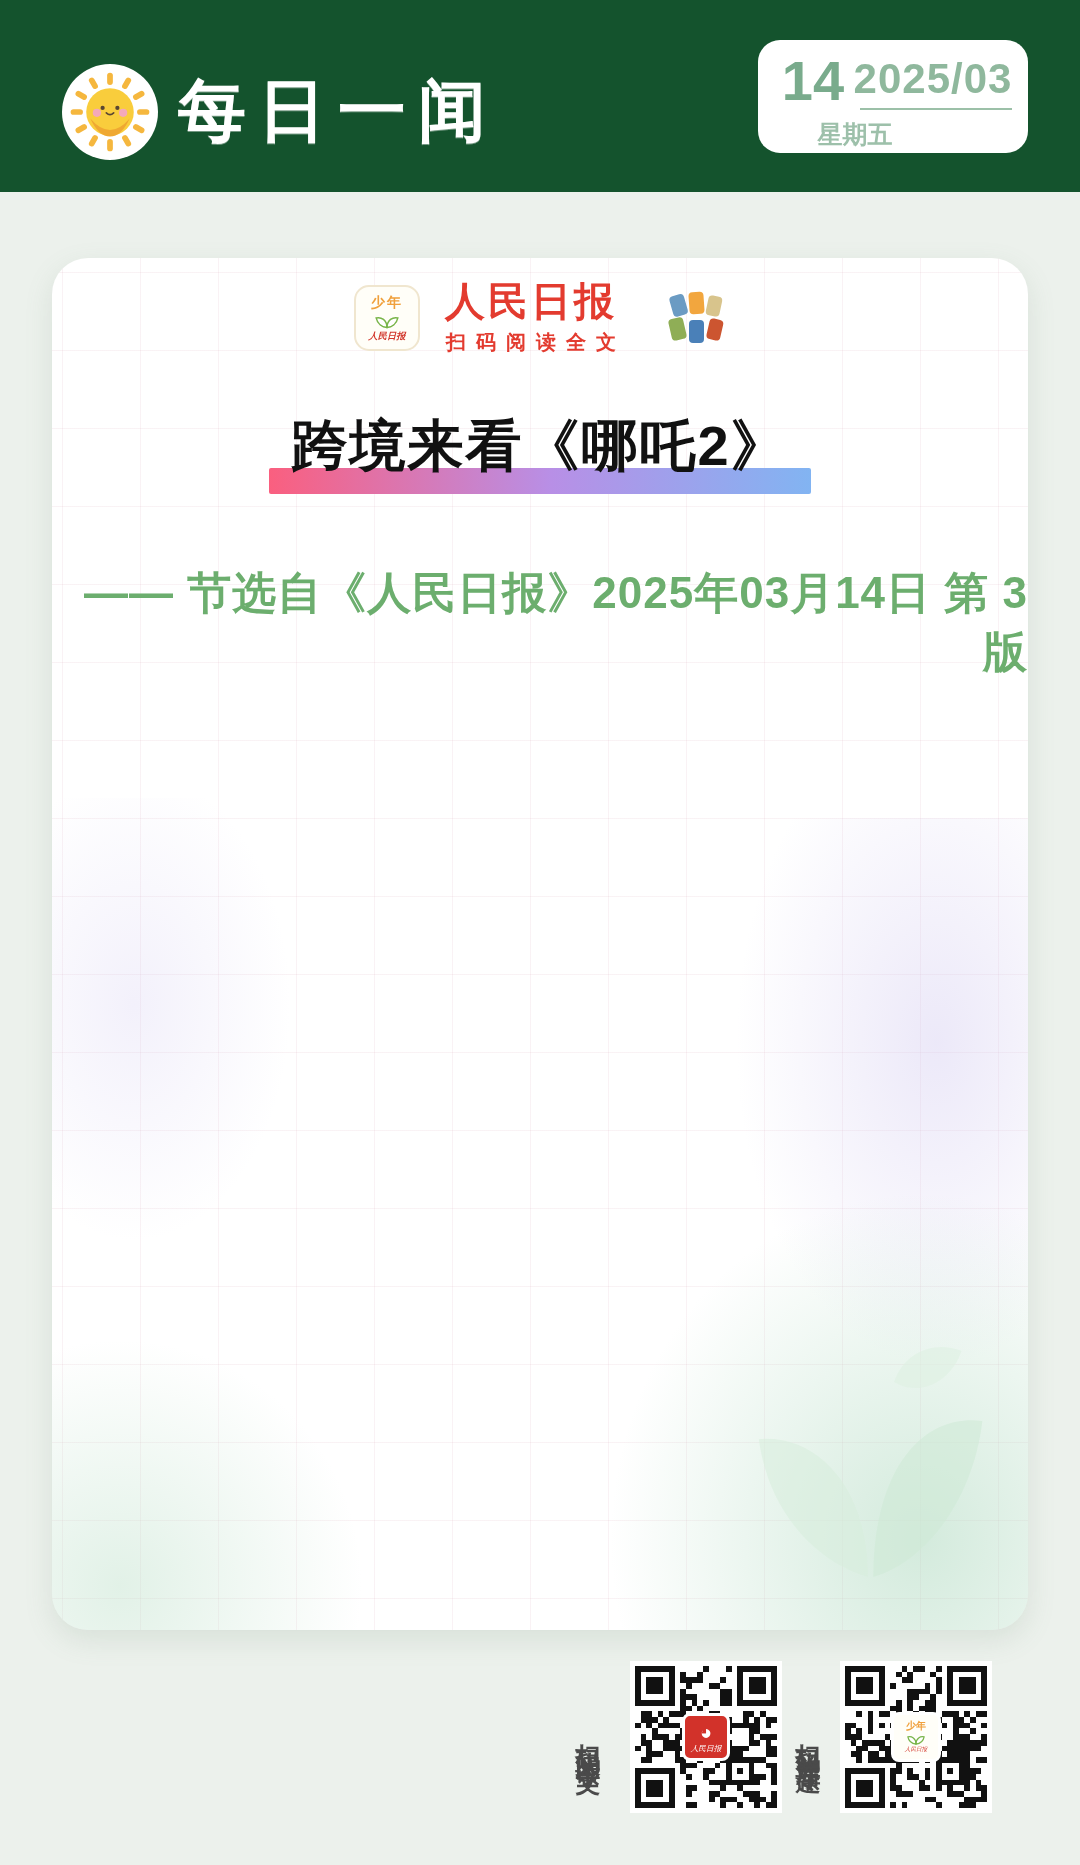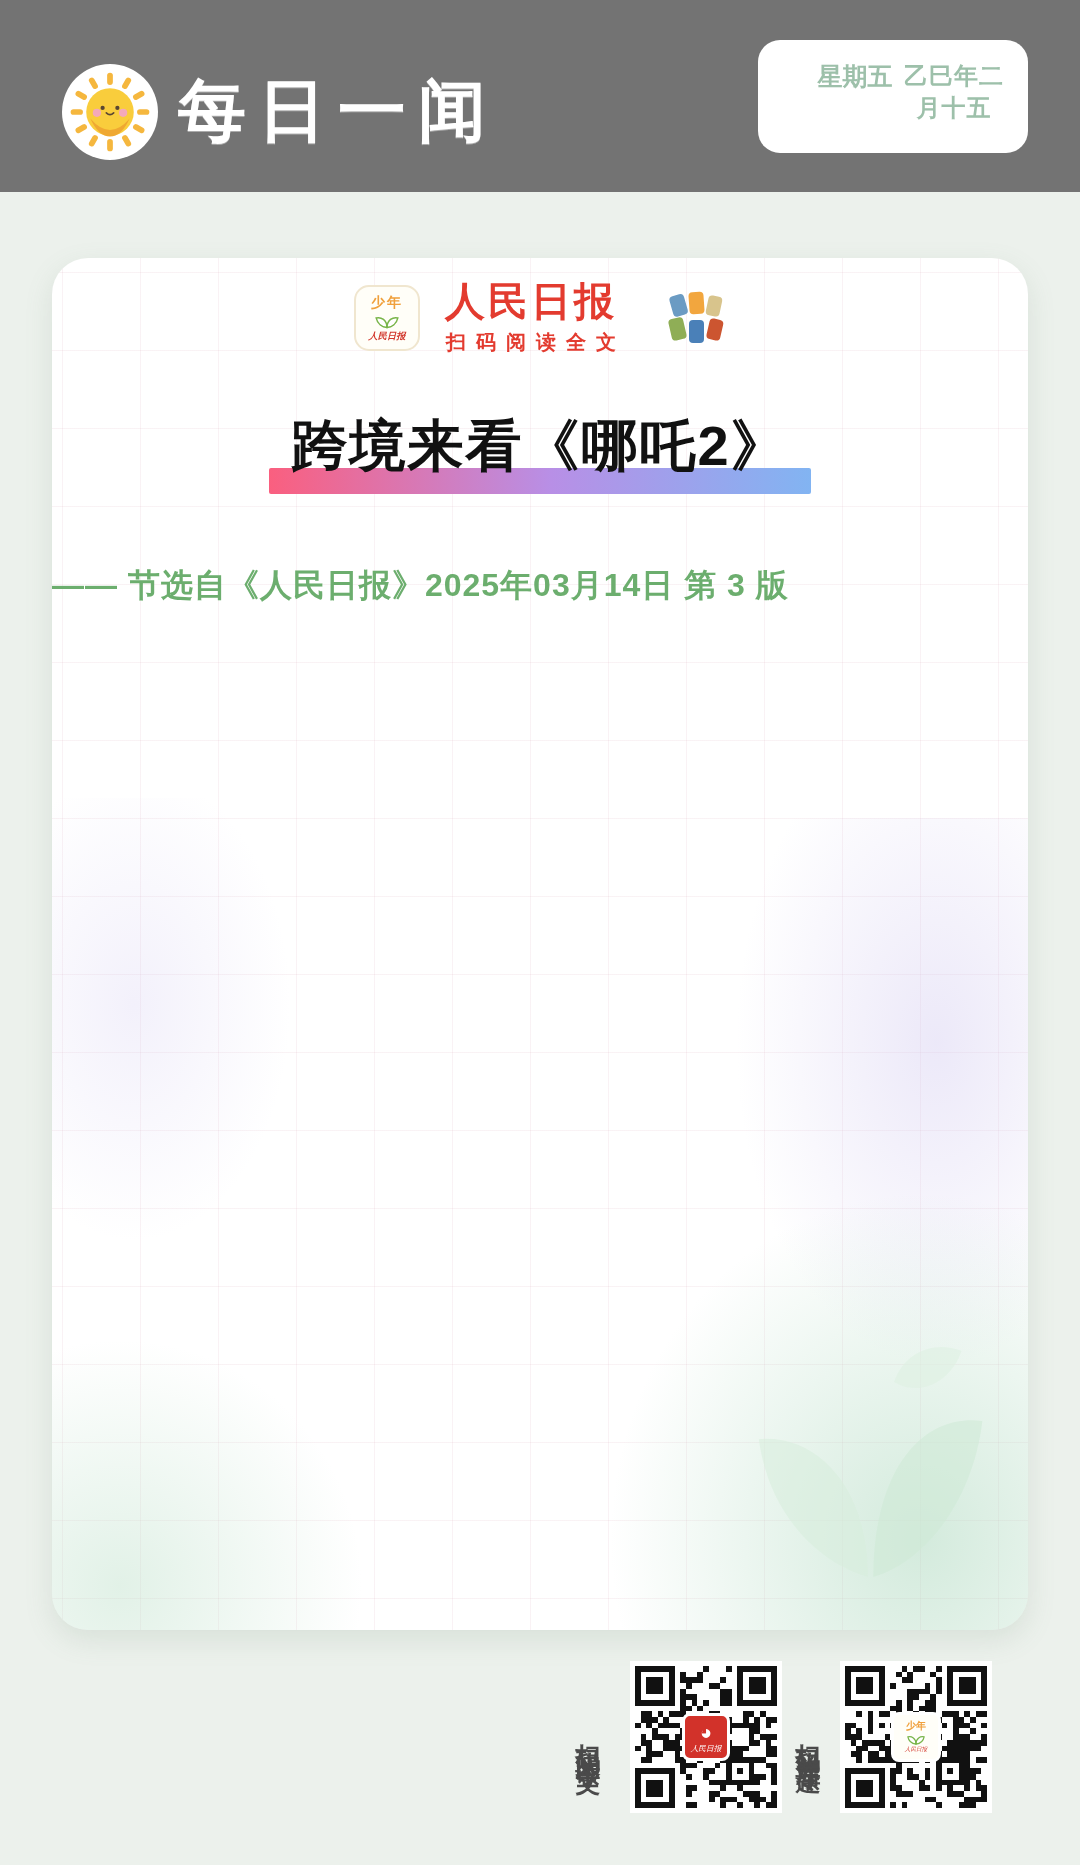--- a/index.html
+++ b/index.html
@@ -8,21 +8,21 @@
     font-family:"Liberation Sans","DejaVu Sans",sans-serif;
     background:#ecf1ec;
     overflow:hidden;
     position:relative;
   }
   .page{position:relative;width:1080px;height:1865px;}
 
   
   .header{
     position:absolute;left:0;top:0;width:1080px;height:192px;
-    background:#737373;
+    background:#14532d;
   }
   .sun-wrap{
     position:absolute;left:62px;top:64px;width:96px;height:96px;
     background:#ffffff;border-radius:50%;
     display:flex;align-items:center;justify-content:center;
   }
   .sun-wrap svg{width:82px;height:82px;}
   .app-title{
     position:absolute;left:178px;top:56px;
     font-size:68px;font-weight:900;color:#ffffff;
@@ -111,22 +111,22 @@
   .article-body{
     position:relative;margin:48px 26px 0 26px;
     font-size:42.5px;line-height:65px;color:#161616;
     text-align:justify;font-weight:500;
   }
   .article-body p{margin:0;text-indent:2em;}
   .article-body p.no-indent{text-indent:0.15em;}
 
   
   .attribution{
-    position:relative;margin-top:70px;text-align:left;
-    font-size:32px;font-weight:700;color:#6cae6e;letter-spacing:1px;
+    position:relative;margin-top:70px;text-align:right;
+    font-size:44px;font-weight:700;color:#6cae6e;letter-spacing:1px;
   }
 
   
   .qr-label{
     position:absolute;top:1663px;height:152px;width:34px;
     writing-mode:vertical-rl;text-orientation:upright;
     display:flex;align-items:center;justify-content:center;
     font-size:25px;font-weight:600;color:#4a4a4a;letter-spacing:5px;
   }
   .qr-box{
@@ -175,23 +175,29 @@
         <circle cx="41" cy="45" r="2.6" fill="#5a4632"></circle>
         <circle cx="59" cy="45" r="2.6" fill="#5a4632"></circle>
         <path d="M45.5 51 q4.5 4.5 9 0" stroke="#5a4632" stroke-width="2" fill="none" stroke-linecap="round"></path>
         <circle cx="34" cy="51" r="5" fill="#f4a9ba"></circle>
         <circle cx="66" cy="51" r="5" fill="#f4a9ba"></circle>
       </svg>
     </div>
     <div class="app-title">每日一闻</div>
 
     <div class="date-card">
+      <div class="date-row-top">
+        <div class="date-day">14</div>
+        <div class="date-month-col">
+          <div class="date-month">2025/03</div>
+          <div class="date-underline"></div>
+        </div>
+      </div>
       <div class="date-row-bottom">
         <div class="date-weekday">星期五</div>
-        <div class="date-lunar">乙巳年二月十五</div>
       </div>
     </div>
   </div>
 
   <div class="card">
     <div class="wm wm-flower-r"></div>
     <div class="wm wm-flower-l"></div>
     <div class="wm wm-leaf-br"></div>
     <div class="wm wm-leaf-bl"></div>
     <svg class="wm-svg-leaf" style="right:30px;bottom:40px;width:260px;height:260px" viewBox="0 0 100 100">

